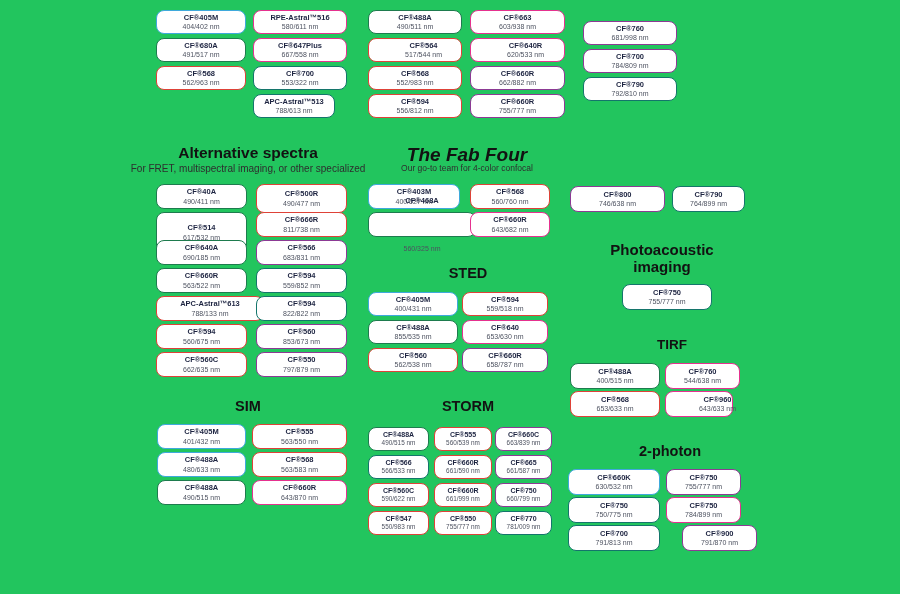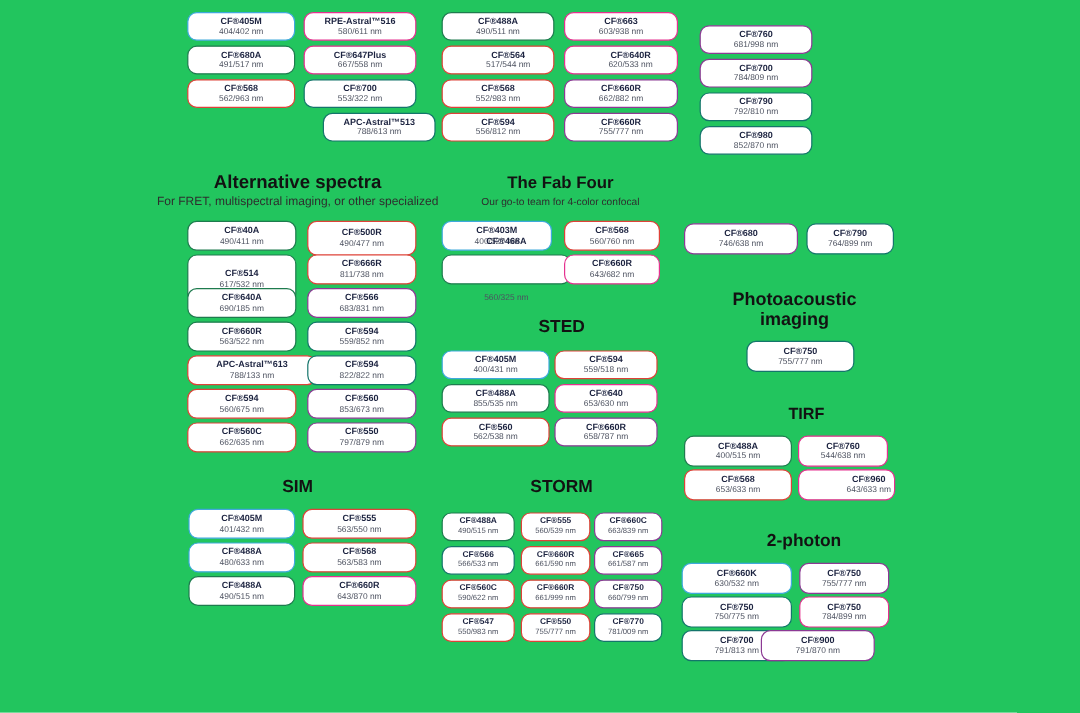--- a/index.html
+++ b/index.html
@@ -38,21 +38,21 @@
       <div class="dye-value">580/611 nm</div>
     </div>
     <div class="dye-box" style="left: 253px; top: 38px; width: 94px; height: 24px; border-color: rgb(229, 49, 143);">
       <div class="dye-name">CF®647Plus</div>
       <div class="dye-value">667/558 nm</div>
     </div>
     <div class="dye-box" style="left: 253px; top: 66px; width: 94px; height: 24px; border-color: rgb(20, 117, 107);">
       <div class="dye-name">CF®700</div>
       <div class="dye-value">553/322 nm</div>
     </div>
-    <div class="dye-box" style="left: 253px; top: 94px; width: 94px; height: 24px; border-color: rgb(20, 117, 107); margin-left: 16px;">
+    <div class="dye-box" style="left: 253px; top: 94px; width: 82px; height: 24px; border-color: rgb(20, 117, 107);">
       <div class="dye-name">APC-Astral™513</div>
       <div class="dye-value">788/613 nm</div>
     </div>
     <div class="dye-box" style="left: 368px; top: 10px; width: 94px; height: 24px; border-color: rgb(30, 123, 78);">
       <div class="dye-name">CF®488A</div>
       <div class="dye-value">490/511 nm</div>
     </div>
     <div class="dye-box" style="left: 368px; top: 38px; width: 94px; height: 24px; border-color: rgb(222, 66, 56); padding-left: 17px;">
       <div class="dye-name">CF®564</div>
       <div class="dye-value">517/544 nm</div>
@@ -85,24 +85,20 @@
       <div class="dye-name">CF®760</div>
       <div class="dye-value">681/998 nm</div>
     </div>
     <div class="dye-box" style="left: 583px; top: 49px; width: 94px; height: 24px; border-color: rgb(140, 58, 148);">
       <div class="dye-name">CF®700</div>
       <div class="dye-value">784/809 nm</div>
     </div>
     <div class="dye-box" style="left: 583px; top: 77px; width: 94px; height: 24px; border-color: rgb(20, 117, 107);">
       <div class="dye-name">CF®790</div>
       <div class="dye-value">792/810 nm</div>
-    </div>
-    <div class="dye-box" style="left: 583px; top: 105px; width: 94px; height: 24px; border-color: rgb(20, 117, 107);">
-      <div class="dye-name">CF®980</div>
-      <div class="dye-value">852/870 nm</div>
     </div>
     <div class="section-title" style="left: 248px; top: 144px; font-size: 15.5px;">Alternative spectra</div>
     <div class="section-subtitle" style="left: 248px; top: 163px; font-size: 10px;">For FRET, multispectral imaging, or other specialized</div>
     <div class="dye-box" style="left: 156px; top: 184px; width: 91px; height: 25px; border-color: rgb(30, 123, 78);">
       <div class="dye-name">CF®40A</div>
       <div class="dye-value">490/411 nm</div>
     </div>
     <div class="dye-box" style="left: 156px; top: 212px; width: 91px; height: 41px; border-color: rgb(30, 123, 78); text-align: right;">
       <div class="dye-name">CF®514</div>
       <div class="dye-value">617/532 nm</div>
@@ -148,40 +144,40 @@
       <div class="dye-value">822/822 nm</div>
     </div>
     <div class="dye-box" style="left: 256px; top: 324px; width: 91px; height: 25px; border-color: rgb(140, 58, 148);">
       <div class="dye-name">CF®560</div>
       <div class="dye-value">853/673 nm</div>
     </div>
     <div class="dye-box" style="left: 256px; top: 352px; width: 91px; height: 25px; border-color: rgb(140, 58, 148);">
       <div class="dye-name">CF®550</div>
       <div class="dye-value">797/879 nm</div>
     </div>
-    <div class="section-title" style="left: 467px; top: 144px; font-size: 14px;">The Fab Four</div>
+    <div class="section-title" style="left: 467px; top: 144px; font-size: 19px; font-style: italic;">The Fab Four</div>
     <div class="section-subtitle" style="left: 467px; top: 163px; font-size: 8.5px;">Our go-to team for 4-color confocal</div>
     <div class="dye-box" style="left: 368px; top: 184px; width: 92px; height: 25px; border-color: rgb(63, 169, 220);">
       <div class="dye-name">CF®403M</div>
       <div class="dye-value">400/527 nm</div>
     </div>
     <div class="dye-box" style="left: 368px; top: 212px; width: 108px; height: 25px; border-color: rgb(30, 123, 78); gap: 39px;">
       <div class="dye-name">CF®468A</div>
       <div class="dye-value">560/325 nm</div>
     </div>
     <div class="dye-box" style="left: 470px; top: 184px; width: 80px; height: 25px; border-color: rgb(222, 66, 56);">
       <div class="dye-name">CF®568</div>
       <div class="dye-value">560/760 nm</div>
     </div>
     <div class="dye-box" style="left: 470px; top: 212px; width: 80px; height: 25px; border-color: rgb(229, 49, 143);">
       <div class="dye-name">CF®660R</div>
       <div class="dye-value">643/682 nm</div>
     </div>
     <div class="dye-box" style="left: 570px; top: 186px; width: 95px; height: 26px; border-color: rgb(140, 58, 148);">
-      <div class="dye-name">CF®680</div>
+      <div class="dye-name">CF®800</div>
       <div class="dye-value">746/638 nm</div>
     </div>
     <div class="dye-box" style="left: 672px; top: 186px; width: 73px; height: 26px; border-color: rgb(20, 117, 107);">
       <div class="dye-name">CF®790</div>
       <div class="dye-value">764/899 nm</div>
     </div>
     <div class="section-title" style="left: 662px; top: 241px; font-size: 15px;">Photoacoustic
 imaging</div>
     <div class="dye-box" style="left: 622px; top: 284px; width: 90px; height: 26px; border-color: rgb(20, 117, 107);">
       <div class="dye-name">CF®750</div>
@@ -292,21 +288,21 @@
       <div class="dye-value">400/515 nm</div>
     </div>
     <div class="dye-box" style="left: 570px; top: 391px; width: 90px; height: 26px; border-color: rgb(222, 66, 56);">
       <div class="dye-name">CF®568</div>
       <div class="dye-value">653/633 nm</div>
     </div>
     <div class="dye-box" style="left: 665px; top: 363px; width: 75px; height: 26px; border-color: rgb(229, 49, 143);">
       <div class="dye-name">CF®760</div>
       <div class="dye-value">544/638 nm</div>
     </div>
-    <div class="dye-box" style="left: 665px; top: 391px; width: 81px; height: 26px; border-color: rgb(229, 49, 143); padding-left: 37px;">
+    <div class="dye-box" style="left: 665px; top: 391px; width: 68px; height: 26px; border-color: rgb(229, 49, 143); padding-left: 37px;">
       <div class="dye-name">CF®960</div>
       <div class="dye-value">643/633 nm</div>
     </div>
     <div class="section-title" style="left: 670px; top: 443px; font-size: 14.5px;">2-photon</div>
     <div class="dye-box" style="left: 568px; top: 469px; width: 92px; height: 26px; border-color: rgb(63, 169, 220);">
       <div class="dye-name">CF®660K</div>
       <div class="dye-value">630/532 nm</div>
     </div>
     <div class="dye-box" style="left: 568px; top: 497px; width: 92px; height: 26px; border-color: rgb(20, 117, 107);">
       <div class="dye-name">CF®750</div>
@@ -317,17 +313,17 @@
       <div class="dye-value">791/813 nm</div>
     </div>
     <div class="dye-box" style="left: 666px; top: 469px; width: 75px; height: 26px; border-color: rgb(140, 58, 148);">
       <div class="dye-name">CF®750</div>
       <div class="dye-value">755/777 nm</div>
     </div>
     <div class="dye-box" style="left: 666px; top: 497px; width: 75px; height: 26px; border-color: rgb(229, 49, 143);">
       <div class="dye-name">CF®750</div>
       <div class="dye-value">784/899 nm</div>
     </div>
-    <div class="dye-box" style="left: 634px; top: 525px; width: 95px; height: 26px; border-color: rgb(140, 58, 148);">
+    <div class="dye-box" style="left: 682px; top: 525px; width: 75px; height: 26px; border-color: rgb(140, 58, 148);">
       <div class="dye-name">CF®900</div>
       <div class="dye-value">791/870 nm</div>
     </div>
   </div>
 
 </body></html>

